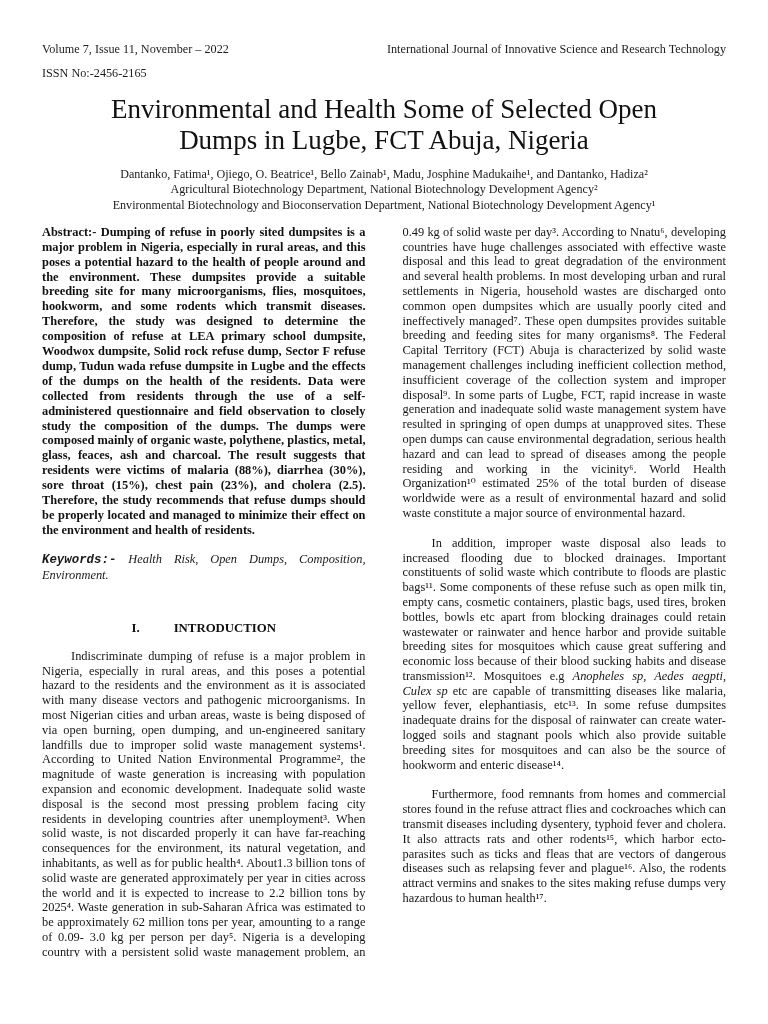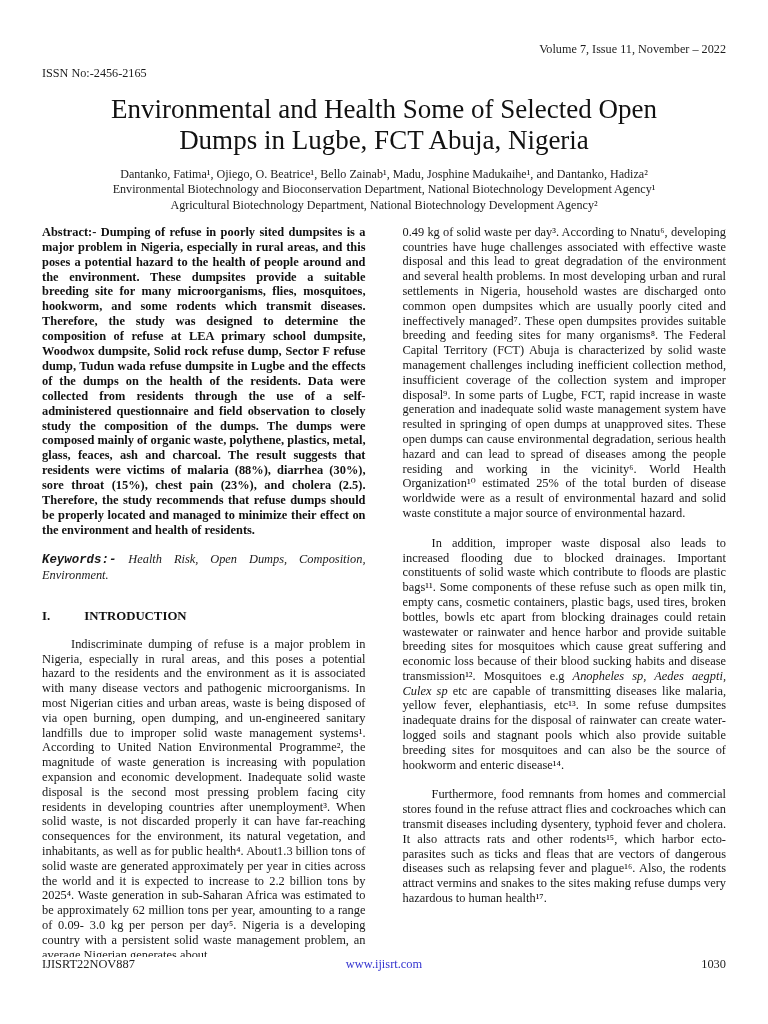--- a/index.html
+++ b/index.html
@@ -11,21 +11,21 @@
     overflow: hidden;
   }
   .page {
     width: 768px; height: 1024px;
     padding: 42px 42px 0 42px;
     position: relative;
     background: #ffffff;
   }
   .header-row {
     display: flex;
-    justify-content: flex-end;
+    justify-content: space-between;
     align-items: baseline;
     font-size: 12.2px;
     color: #1c1c1c;
   }
   .issn-row {
     text-align: left;
     font-size: 12.2px;
     margin-top: 9px;
     color: #1c1c1c;
   }
@@ -51,21 +51,22 @@
   .body-par {
     font-size: 12.4px;
     line-height: 14.8px;
     color: #161616;
   }
   .abstract-par { font-weight: bold; font-size: 12.4px; line-height: 14.9px; color: #111; }
   .keywords-par { margin-top: 14px; font-size: 12.4px; line-height: 15px; }
   .i { font-style: italic; }
   .bi { font-style: italic; font-weight: bold; font-family: Liberation Mono, monospace; }
   .section-heading {
-    margin-top: 26px;
+    margin-top: 38px;
+    text-align: center;
     font-weight: bold;
     font-size: 12.8px;
     color: #111;
   }
   .section-heading .num { margin-right: 34px; }
   .intro-par { margin-top: 13px; }
   .indent { text-indent: 29px; }
   .par-gap { margin-top: 15px; }
   .footer {
     position: absolute;
@@ -81,31 +82,32 @@
   .footer .f-right { flex: 1; text-align: right; }
   .site-link { color: #3434cf; text-decoration: none; cursor: pointer; }
 </style>
 </head>
 <body>
 
 <div class="page">
 
   <div class="header-row">
     <span>Volume 7, Issue 11, November – 2022</span>
+    <span>International Journal of Innovative Science and Research Technology</span>
   </div>
   <div class="issn-row">
     <span>ISSN No:-2456-2165</span>
   </div>
 
   <h1 class="paper-title">Environmental and Health Some of Selected Open Dumps in Lugbe, FCT Abuja, Nigeria</h1>
 
   <div class="authors-block">
     <div>Dantanko, Fatima¹, Ojiego, O. Beatrice¹, Bello Zainab¹, Madu, Josphine Madukaihe¹, and Dantanko, Hadiza²</div>
+    <div>Agricultural Biotechnology Department, National Biotechnology Development Agency²</div>
     <div>Environmental Biotechnology and Bioconservation Department, National Biotechnology Development Agency¹</div>
-    <div>Agricultural Biotechnology Department, National Biotechnology Development Agency²</div>
   </div>
 
   <div class="columns">
 
     <div class="col">
       <p class="abstract-par"><span>Abstract:-</span><span> Dumping of refuse in poorly sited dumpsites is a major problem in Nigeria, especially in rural areas, and this poses a potential hazard to the health of people around and the environment. These dumpsites provide a suitable breeding site for many microorganisms, flies, mosquitoes, hookworm, and some rodents which transmit diseases. Therefore, the study was designed to determine the composition of refuse at LEA primary school dumpsite, Woodwox dumpsite, Solid rock refuse dump, Sector F refuse dump, Tudun wada refuse dumpsite in Lugbe and the effects of the dumps on the health of the residents. Data were collected from residents through the use of a self-administered questionnaire and field observation to closely study the composition of the dumps. The dumps were composed mainly of organic waste, polythene, plastics, metal, glass, feaces, ash and charcoal. The result suggests that residents were victims of malaria (88%), diarrhea (30%), sore throat (15%), chest pain (23%), and cholera (2.5). Therefore, the study recommends that refuse dumps should be properly located and managed to minimize their effect on the environment and health of residents.</span></p>
 
       <p class="keywords-par"><span class="bi">Keywords:-</span><span class="i"> Health Risk, Open Dumps, Composition, Environment.</span></p>
 
       <div class="section-heading">
@@ -116,19 +118,14 @@
     </div>
 
     <div class="col">
       <p class="body-par">0.49 kg of solid waste per day³. According to Nnatu⁶, developing countries have huge challenges associated with effective waste disposal and this lead to great degradation of the environment and several health problems. In most developing urban and rural settlements in Nigeria, household wastes are discharged onto common open dumpsites which are usually poorly cited and ineffectively managed⁷. These open dumpsites provides suitable breeding and feeding sites for many organisms⁸. The Federal Capital Territory (FCT) Abuja is characterized by solid waste management challenges including inefficient collection method, insufficient coverage of the collection system and improper disposal⁹. In some parts of Lugbe, FCT, rapid increase in waste generation and inadequate solid waste management system have resulted in springing of open dumps at unapproved sites.  These open dumps can cause environmental degradation, serious health hazard and can lead to spread of diseases among the people residing and working in the vicinity⁶. World Health Organization¹⁰ estimated 25% of the total burden of disease worldwide were as a result of environmental hazard and solid waste constitute a major source of environmental hazard.</p>
       <p class="body-par par-gap indent"><span>In addition, improper waste disposal also leads to increased flooding due to blocked drainages. Important constituents of solid waste which contribute to floods are plastic bags¹¹. Some components of these refuse such as open milk tin, empty cans, cosmetic containers, plastic bags, used tires, broken bottles, bowls etc apart from blocking drainages could retain wastewater or rainwater and hence harbor and provide suitable breeding sites for mosquitoes which cause great suffering and economic loss because of their blood sucking habits and disease transmission¹². Mosquitoes e.g </span><span class="i">Anopheles sp, Aedes aegpti, Culex sp</span><span> etc are capable of transmitting diseases like malaria, yellow fever, elephantiasis, etc¹³. In some refuse dumpsites inadequate drains for the disposal of rainwater can create water-logged soils and stagnant pools which also provide suitable breeding sites for mosquitoes and can also be the source of hookworm and enteric disease¹⁴.</span></p>
       <p class="body-par par-gap indent">Furthermore, food remnants from homes and commercial stores found in the refuse attract flies and cockroaches which can transmit diseases including dysentery, typhoid fever and cholera. It also attracts rats and other rodents¹⁵, which harbor ecto-parasites such as ticks and fleas that are vectors of dangerous diseases such as relapsing fever and plague¹⁶. Also, the rodents attract vermins and snakes to the sites making refuse dumps very hazardous to human health¹⁷.</p>
     </div>
 
   </div>
 
-  <div class="footer">
-    <span class="f-left">IJISRT22NOV887</span>
-    <span class="f-center"><a class="site-link">www.ijisrt.com</a></span>
-    <span class="f-right">1030</span>
-  </div>
 
 </div>
 
 </body></html>

